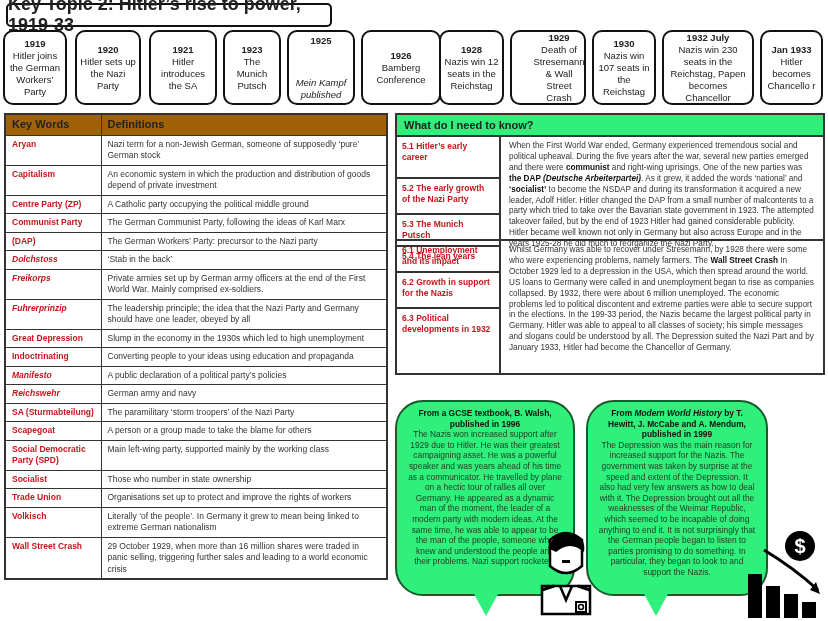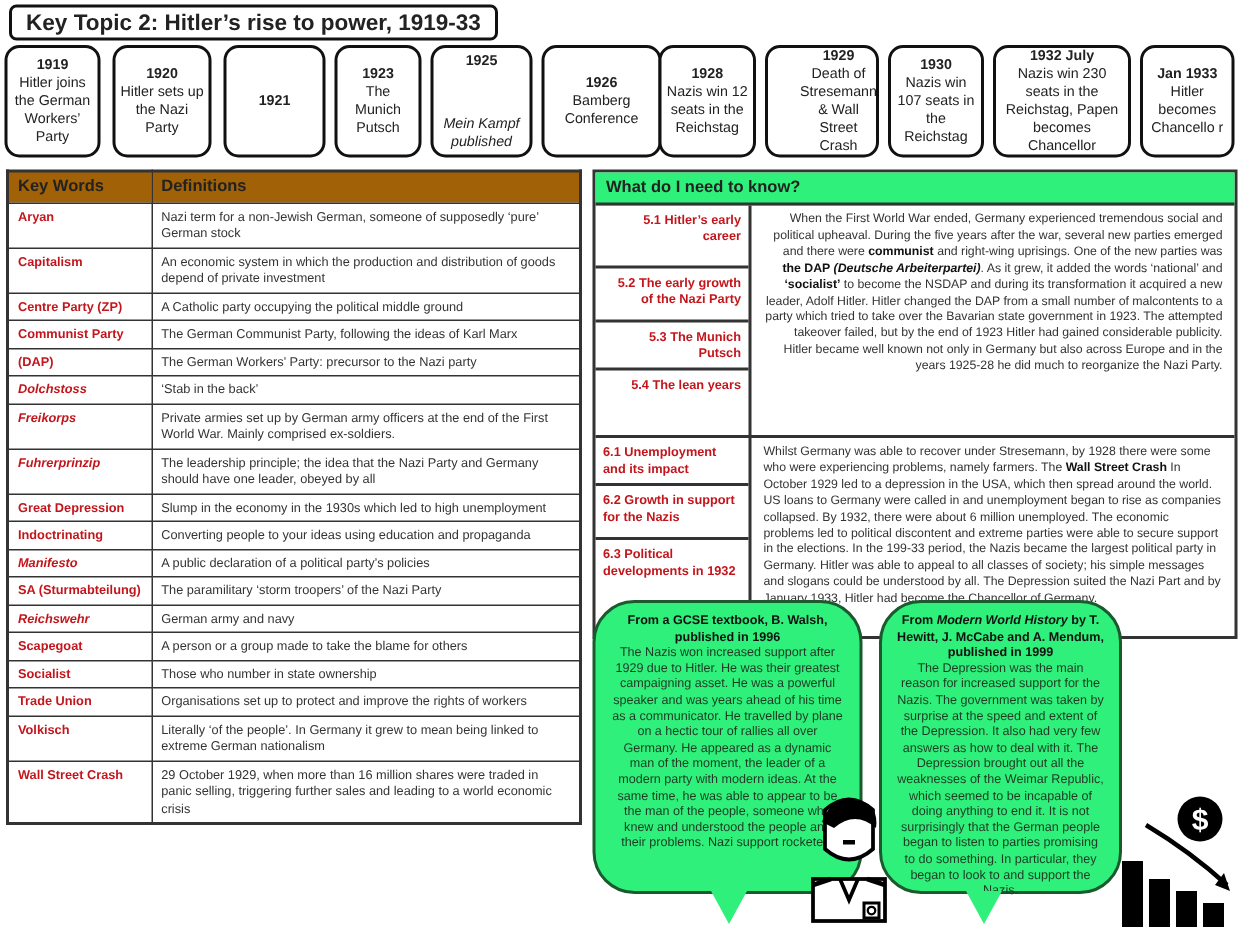--- a/index.html
+++ b/index.html
@@ -4,21 +4,21 @@
 <style>
   * { box-sizing: border-box; margin: 0; padding: 0; }
   body {
     width: 828px; height: 621px; background: #ffffff; overflow: hidden;
     font-family: "Liberation Sans", sans-serif; color: #222; position: relative;
   }
   .title-box {
     position: absolute; left: 6px; top: 3px; width: 326px; height: 24px;
     border: 2px solid #111; border-radius: 5px;
     display: flex; align-items: center; justify-content: center;
-    font-weight: bold; font-size: 15px;
+    font-weight: bold; font-size: 18px;
   }
   .timeline { position: absolute; left: 3px; top: 30px; width: 822px; height: 78px; }
   .tl-card {
     position: absolute; top: 0; height: 75px;
     border: 2px solid #111; border-radius: 10px; background: #fff;
     display: flex; flex-direction: column; align-items: center; justify-content: center;
     text-align: center; font-size: 9.5px; line-height: 12px; padding: 1px 3px;
   }
   .tl-card .yr { font-weight: bold; }
   .tl-card .ev.ital { font-style: italic; }
@@ -65,20 +65,21 @@
   <div class="tl-card" style="left:0;width:64px;">
       <span class="yr">1919</span>
       <span class="ev">Hitler joins the German Workers’ Party</span>
     </div>
   <div class="tl-card" style="left:72px;width:66px;">
       <span class="yr">1920</span>
       <span class="ev">Hitler sets up the Nazi Party</span>
     </div>
   <div class="tl-card" style="left:146px;width:68px;">
       <span class="yr">1921</span>
+      <span class="ev">Hitler introduces the SA</span>
     </div>
   <div class="tl-card" style="left:220px;width:58px;">
       <span class="yr">1923</span>
       <span class="ev">The Munich Putsch</span>
     </div>
   <div class="tl-card" style="left:284px;width:68px;gap:30px;">
       <span class="yr">1925</span>
       <span class="ev ital">Mein Kampf published</span>
     </div>
   <div class="tl-card" style="left:358px;width:80px;">
@@ -153,32 +154,36 @@
       </tr>
     <tr>
         <td class="term">Indoctrinating</td>
         <td class="def">Converting people to your ideas using education and propaganda</td>
       </tr>
     <tr>
         <td class="term ital">Manifesto</td>
         <td class="def">A public declaration of a political party’s policies</td>
       </tr>
     <tr>
+        <td class="term ital">Reichswehr</td>
+        <td class="def">German army and navy</td>
+      </tr>
+    <tr>
         <td class="term">SA (Sturmabteilung)</td>
         <td class="def">The paramilitary ‘storm troopers’ of the Nazi Party</td>
       </tr>
     <tr>
-        <td class="term ital">Reichswehr</td>
-        <td class="def">German army and navy</td>
-      </tr>
-    <tr>
         <td class="term">Scapegoat</td>
         <td class="def">A person or a group made to take the blame for others</td>
       </tr>
     <tr>
+        <td class="term">Social Democratic Party (SPD)</td>
+        <td class="def">Main left-wing party, supported mainly by the working class</td>
+      </tr>
+    <tr>
         <td class="term">Socialist</td>
         <td class="def">Those who number in state ownership</td>
       </tr>
     <tr>
         <td class="term">Trade Union</td>
         <td class="def">Organisations set up to protect and improve the rights of workers</td>
       </tr>
     <tr>
         <td class="term">Volkisch</td>
         <td class="def">Literally ‘of the people’. In Germany it grew to mean being linked to extreme German nationalism</td>
@@ -186,21 +191,21 @@
     <tr>
         <td class="term">Wall Street Crash</td>
         <td class="def">29 October 1929, when more than 16 million shares were traded in panic selling, triggering further sales and leading to a world economic crisis</td>
       </tr>
   </tbody>
 </table>
 
 <div class="wdk">
   <div class="wdk-head">What do I need to know?</div>
 
-  <div class="wdk-sec" style="height:155px;text-align:right;">
+  <div class="wdk-sec" style="height:104px;">
     <div class="wdk-left">
       <div class="wdk-topic" style="flex:0 0 42px;">5.1 Hitler’s early career</div>
       <div class="wdk-topic" style="flex:0 0 36px;">5.2 The early growth of the Nazi Party</div>
       <div class="wdk-topic" style="flex:0 0 25px;">5.3 The Munich Putsch</div>
       <div class="wdk-topic">5.4 The lean years</div>
     </div>
     <div class="wdk-text"><span>When the First World War ended, Germany experienced tremendous social and political upheaval. During the five years after the war, several new parties emerged and there were </span><b>communist</b><span> and right-wing uprisings. One of the new parties was </span><b>the DAP</b><b><i> (Deutsche Arbeiterpartei)</i></b><span>. As it grew, it added the words ‘national’ and </span><b>‘socialist’</b><span> to become the NSDAP and during its transformation it acquired a new leader, Adolf Hitler. Hitler changed the DAP from a small number of malcontents to a party which tried to take over the Bavarian state government in 1923. The attempted takeover failed, but by the end of 1923 Hitler had gained considerable publicity. Hitler became well known not only in Germany but also across Europe and in the years 1925-28 he did much to reorganize the Nazi Party.</span></div>
   </div>
 
   <div class="wdk-sec" style="height:132px;">
@@ -213,21 +218,21 @@
   </div>
 </div>
 
 <div class="bubble" style="left:395px;top:400px;width:180px;height:196px;">
   <div class="src">From a GCSE textbook, B. Walsh,</div>
   <div class="src">published in 1996</div>
   <div>The Nazis won increased support after 1929 due to Hitler. He was their greatest campaigning asset. He was a powerful speaker and was years ahead of his time as a communicator. He travelled by plane on a hectic tour of rallies all over Germany. He appeared as a dynamic man of the moment, the leader of a modern party with modern ideas. At the same time, he was able to appear to be the man of the people, someone who knew and understood the people and their problems. Nazi support rocketed.</div>
 </div>
 <div class="bubble-tail" style="left:474px;top:594px;"></div>
 
-<div class="bubble" style="left:586px;top:400px;width:162px;height:196px;">
+<div class="bubble" style="left:586px;top:400px;width:182px;height:196px;">
   <div class="src"><span>From </span><i>Modern World History</i><span> by T. Hewitt, J. McCabe and A. Mendum, published in 1999</span></div>
   <div>The Depression was the main reason for increased support for the Nazis. The government was taken by surprise at the speed and extent of the Depression. It also had very few answers as how to deal with it. The Depression brought out all the weaknesses of the Weimar Republic, which seemed to be incapable of doing anything to end it. It is not surprisingly that the German people began to listen to parties promising to do something. In particular, they began to look to and support the Nazis.</div>
 </div>
 <div class="bubble-tail" style="left:644px;top:594px;"></div>
 
 <svg class="icon" style="left:540px;top:530px;" width="52" height="86" viewBox="0 0 52 86">
   <rect x="2" y="56" width="48" height="28" fill="#fff" stroke="#000" stroke-width="2.5"></rect>
   <path d="M10 10 Q26 -4 42 10 L42 36 Q26 50 10 36 Z" fill="#fff" stroke="#000" stroke-width="2.5"></path>
   <path d="M8 18 Q14 0 34 4 Q46 8 44 22 Q30 10 16 22 Z" fill="#000"></path>
   <rect x="22" y="30" width="8" height="3" fill="#000"></rect>

